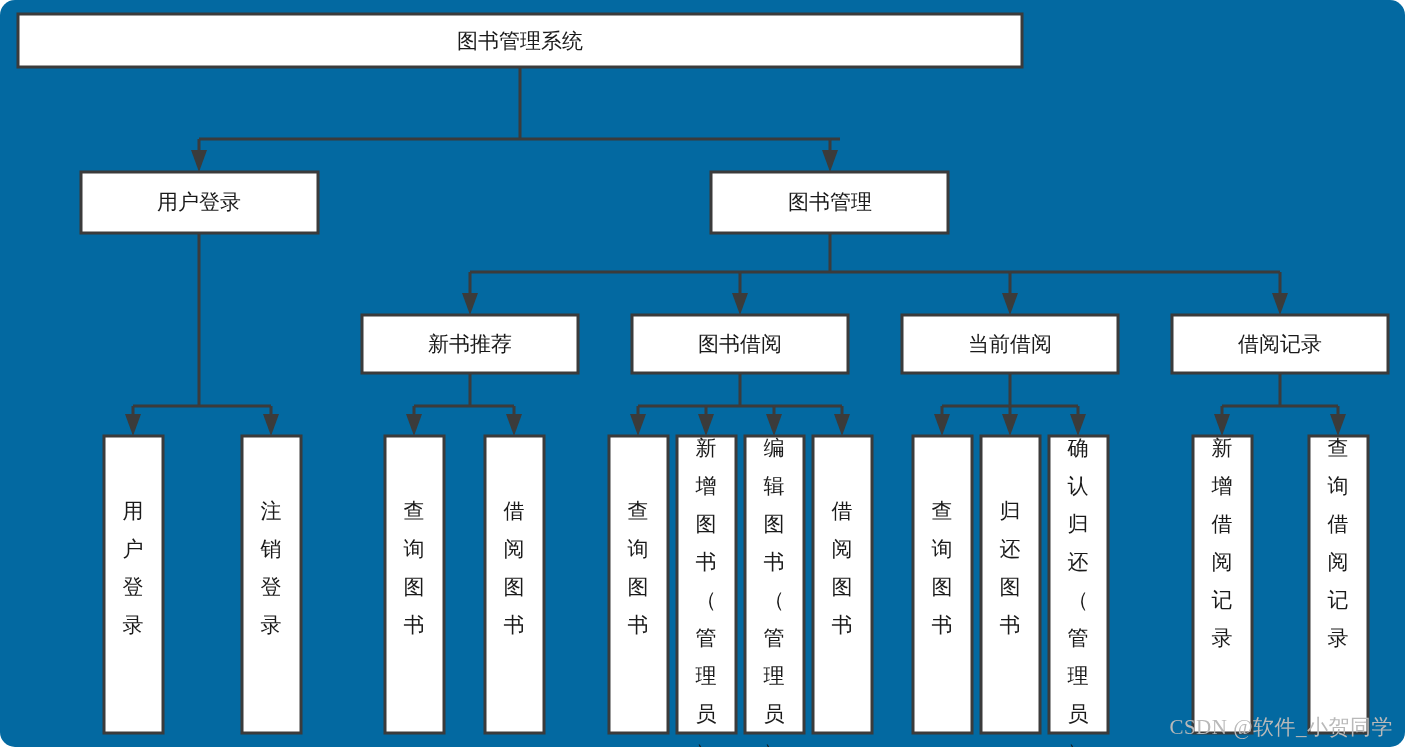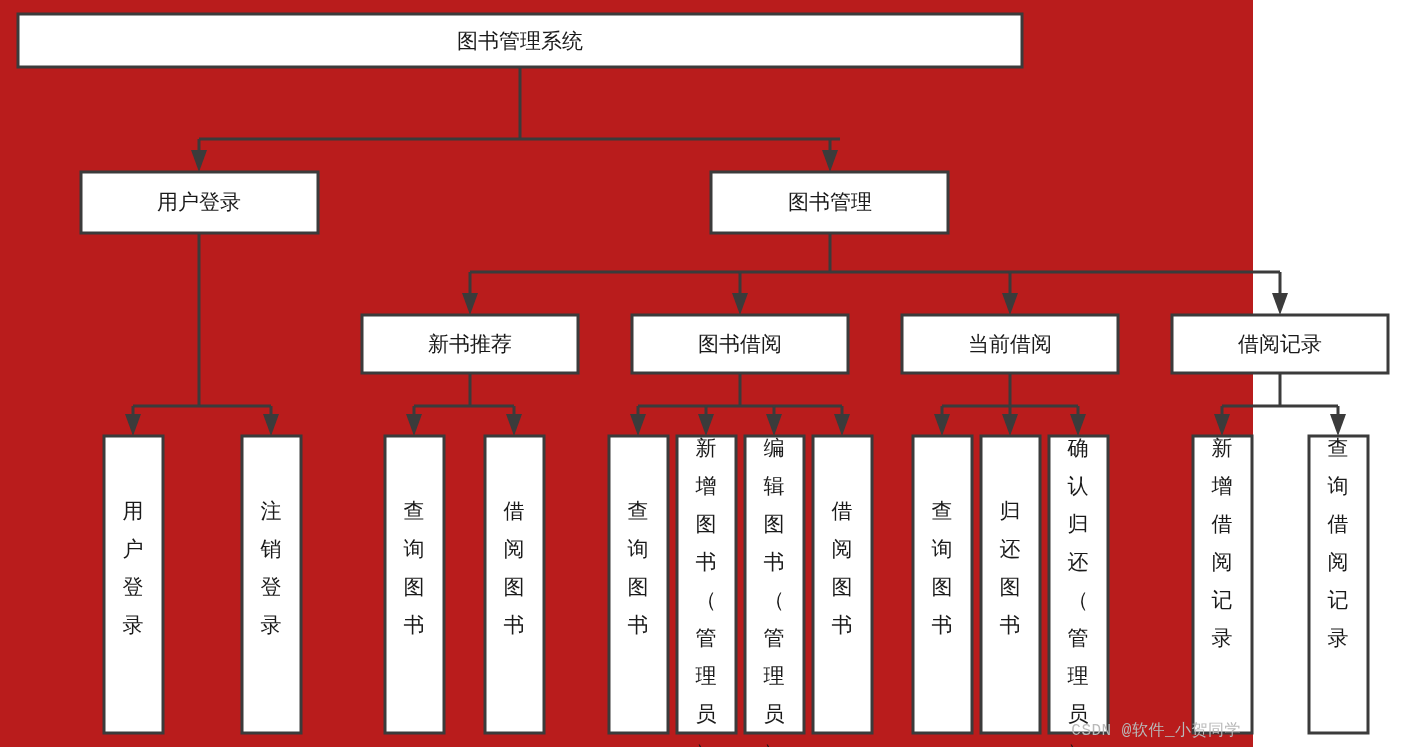--- a/index.html
+++ b/index.html
@@ -8,23 +8,24 @@
     background: #ffffff;
   }
   body {
     width: 1405px;
     height: 747px;
     font-family: "DejaVu Sans", "Liberation Sans", sans-serif;
     overflow: hidden;
   }
   #diagram-root {
     position: relative;
-    width: 1253px;
+    width: 1405px;
     height: 747px;
-    background: #b91c1c;
+    background: #0369a1;
+    border-radius: 15px;
   }
   svg#flow-svg {
     position: absolute;
     left: 0;
     top: 0;
     width: 1405px;
     height: 747px;
     display: block;
   }
   .node-box {
@@ -52,22 +53,22 @@
   .node-label-vertical {
     fill: #1a1a1a;
     font-family: "DejaVu Sans", "Liberation Sans", sans-serif;
     font-size: 21px;
     text-anchor: middle;
   }
   .watermark {
     position: absolute;
     right: 12px;
     bottom: 6px;
-    font-family: Liberation Mono, monospace;
-    font-size: 16px;
+    font-family: Liberation Serif, serif;
+    font-size: 21px;
     color: #b9b9b9;
     white-space: nowrap;
     letter-spacing: 0.5px;
     pointer-events: none;
   }
 </style>
 </head>
 <body>
 
 <div id="diagram-root">

